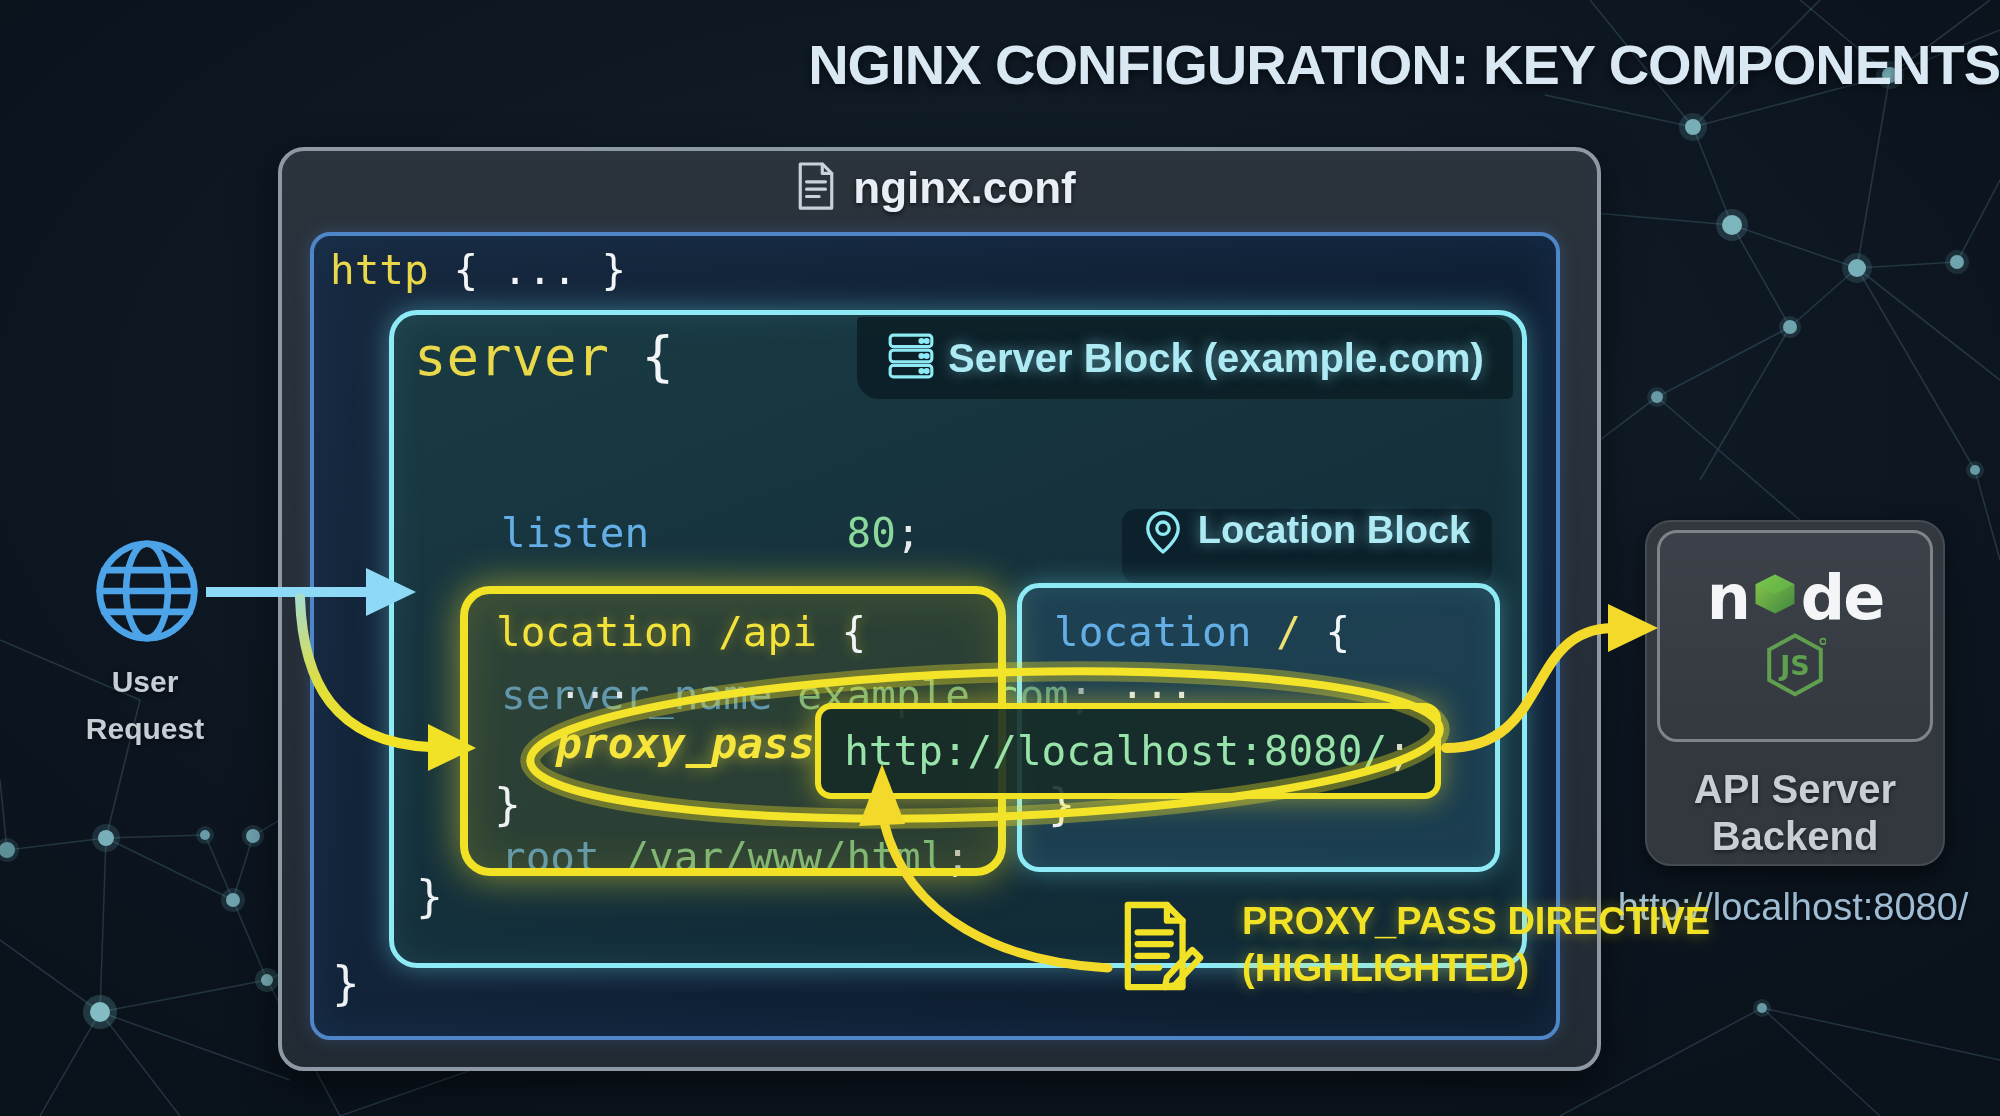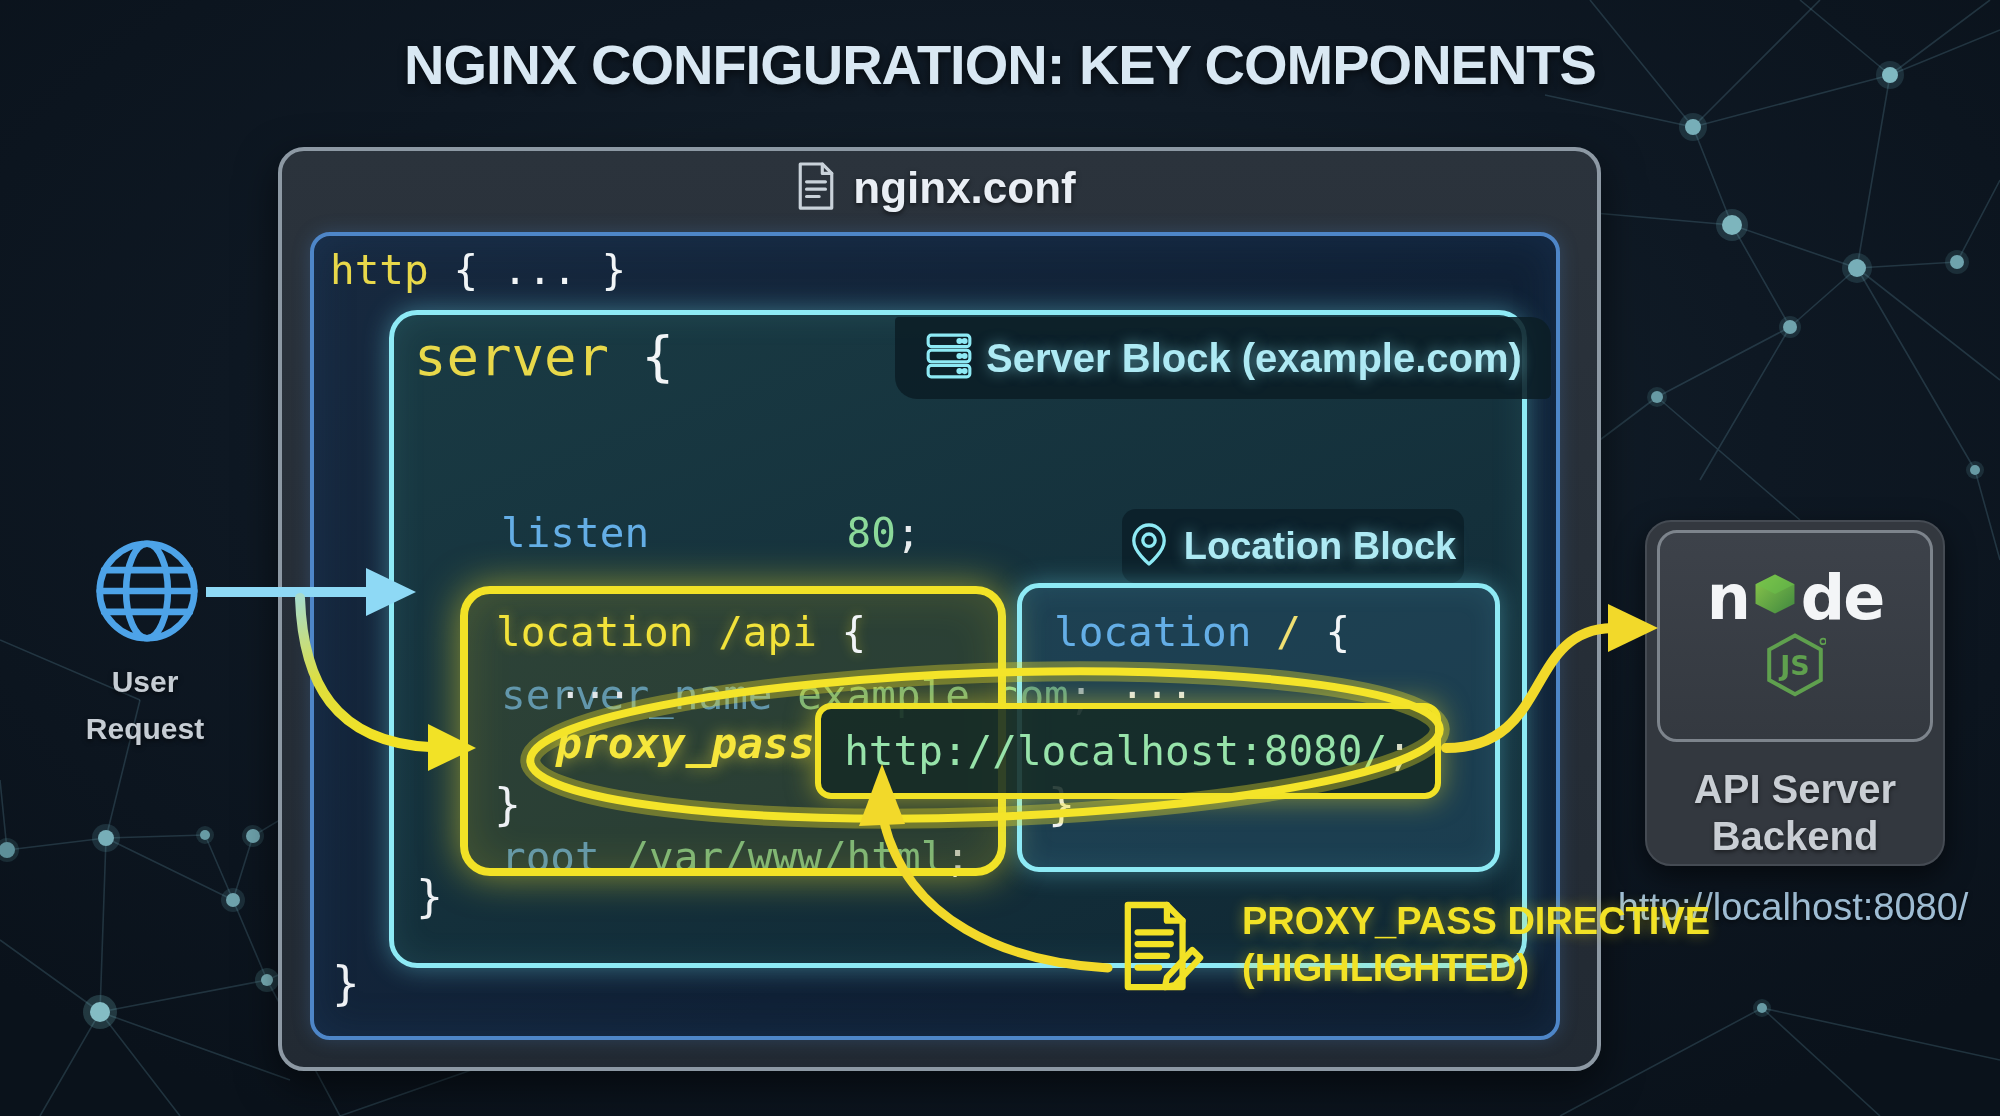--- a/index.html
+++ b/index.html
@@ -6,21 +6,21 @@
   #stage{
     position:relative;width:2000px;height:1116px;overflow:hidden;
     background:
       radial-gradient(ellipse 1400px 800px at 50% 38%, #16242f 0%, #0e1823 55%, #0a121b 100%);
     font-family:"Liberation Sans", sans-serif;
   }
   .abs{position:absolute;}
   .code{font-family:"DejaVu Sans Mono", monospace;white-space:pre;}
   
   .page-title{
-    left:0;top:32px;width:2000px;text-align:center;
+    left:0;top:32px;width:2000px;text-align:right;
     font-size:56px;font-weight:bold;letter-spacing:-1px;color:#d9e8f3;
     text-shadow:0 3px 8px rgba(0,0,0,.65);
   }
   
   .conf-box{
     left:278px;top:147px;width:1315px;height:916px;border-radius:26px;
     border:4px solid #8d99a4;background:linear-gradient(180deg,#2b333c 0%,#222a33 100%);
     box-shadow:0 14px 40px rgba(0,0,0,.55);
   }
   .conf-header{
@@ -40,21 +40,21 @@
   
   .server-box{
     left:389px;top:310px;width:1128px;height:648px;border-radius:28px;
     border:5px solid #8eeaf5;
     background:linear-gradient(160deg,rgba(26,60,68,.92) 0%,rgba(16,41,53,.92) 100%);
     box-shadow:0 0 26px rgba(115,230,245,.40), inset 0 0 34px rgba(115,230,245,.10);
   }
   .server-open{left:414px;top:325px;font-size:54px;}
   .server-close{left:416px;top:870px;font-size:45px;color:#eef1f4;}
   .server-badge{
-    left:895px;top:317px;width:656px;height:82px;
+    left:857px;top:317px;width:656px;height:82px;
     display:flex;align-items:center;justify-content:center;gap:12px;
     background:rgba(11,30,38,.88);border-radius:4px 20px 6px 22px;
   }
   .badge-label{font-size:40px;font-weight:bold;color:#aeeaf4;text-shadow:0 0 14px rgba(140,230,245,.55);}
   .directives{left:501px;top:398px;font-size:41px;line-height:54px;}
   .c-key{color:#e8d84a;} .c-dir{color:#64aee6;} .c-val{color:#8bd99a;}
   .c-semi{color:#e8ecef;} .c-brace{color:#f2f5f7;} .c-dots{color:#e3e7ea;}
   .c-path-y{color:#f0e072;}
   
   .api-box{
@@ -70,22 +70,22 @@
   
   .root-box{
     left:1017px;top:583px;width:473px;height:279px;border-radius:22px;
     border:5px solid #8eeaf5;background:rgba(44,88,114,.42);
     box-shadow:0 0 24px rgba(115,230,245,.38), inset 0 0 28px rgba(115,230,245,.10);
   }
   .root-open{left:1054px;top:608px;font-size:41px;}
   .root-dots{left:1120px;top:660px;font-size:41px;}
   .root-close{left:1048px;top:778px;font-size:45px;color:#eef1f4;}
   .loc-badge{
-    left:1122px;top:509px;width:342px;height:74px;
-    display:flex;align-items:center;justify-content:center;gap:16px;
+    left:1122px;top:509px;width:370px;height:74px;
+    display:flex;justify-content:center;gap:16px;
     background:rgba(11,30,40,.85);border-radius:14px;
   }
   .loc-badge .badge-label{font-size:38px;}
   
   .url-pill{
     left:815px;top:703px;width:614px;height:84px;border-radius:16px;z-index:30;
     border:6px solid #f2e226;background:rgba(22,43,38,.88);
     box-shadow:0 0 28px rgba(244,228,40,.5);
     display:flex;align-items:center;justify-content:center;
     font-size:41px;

